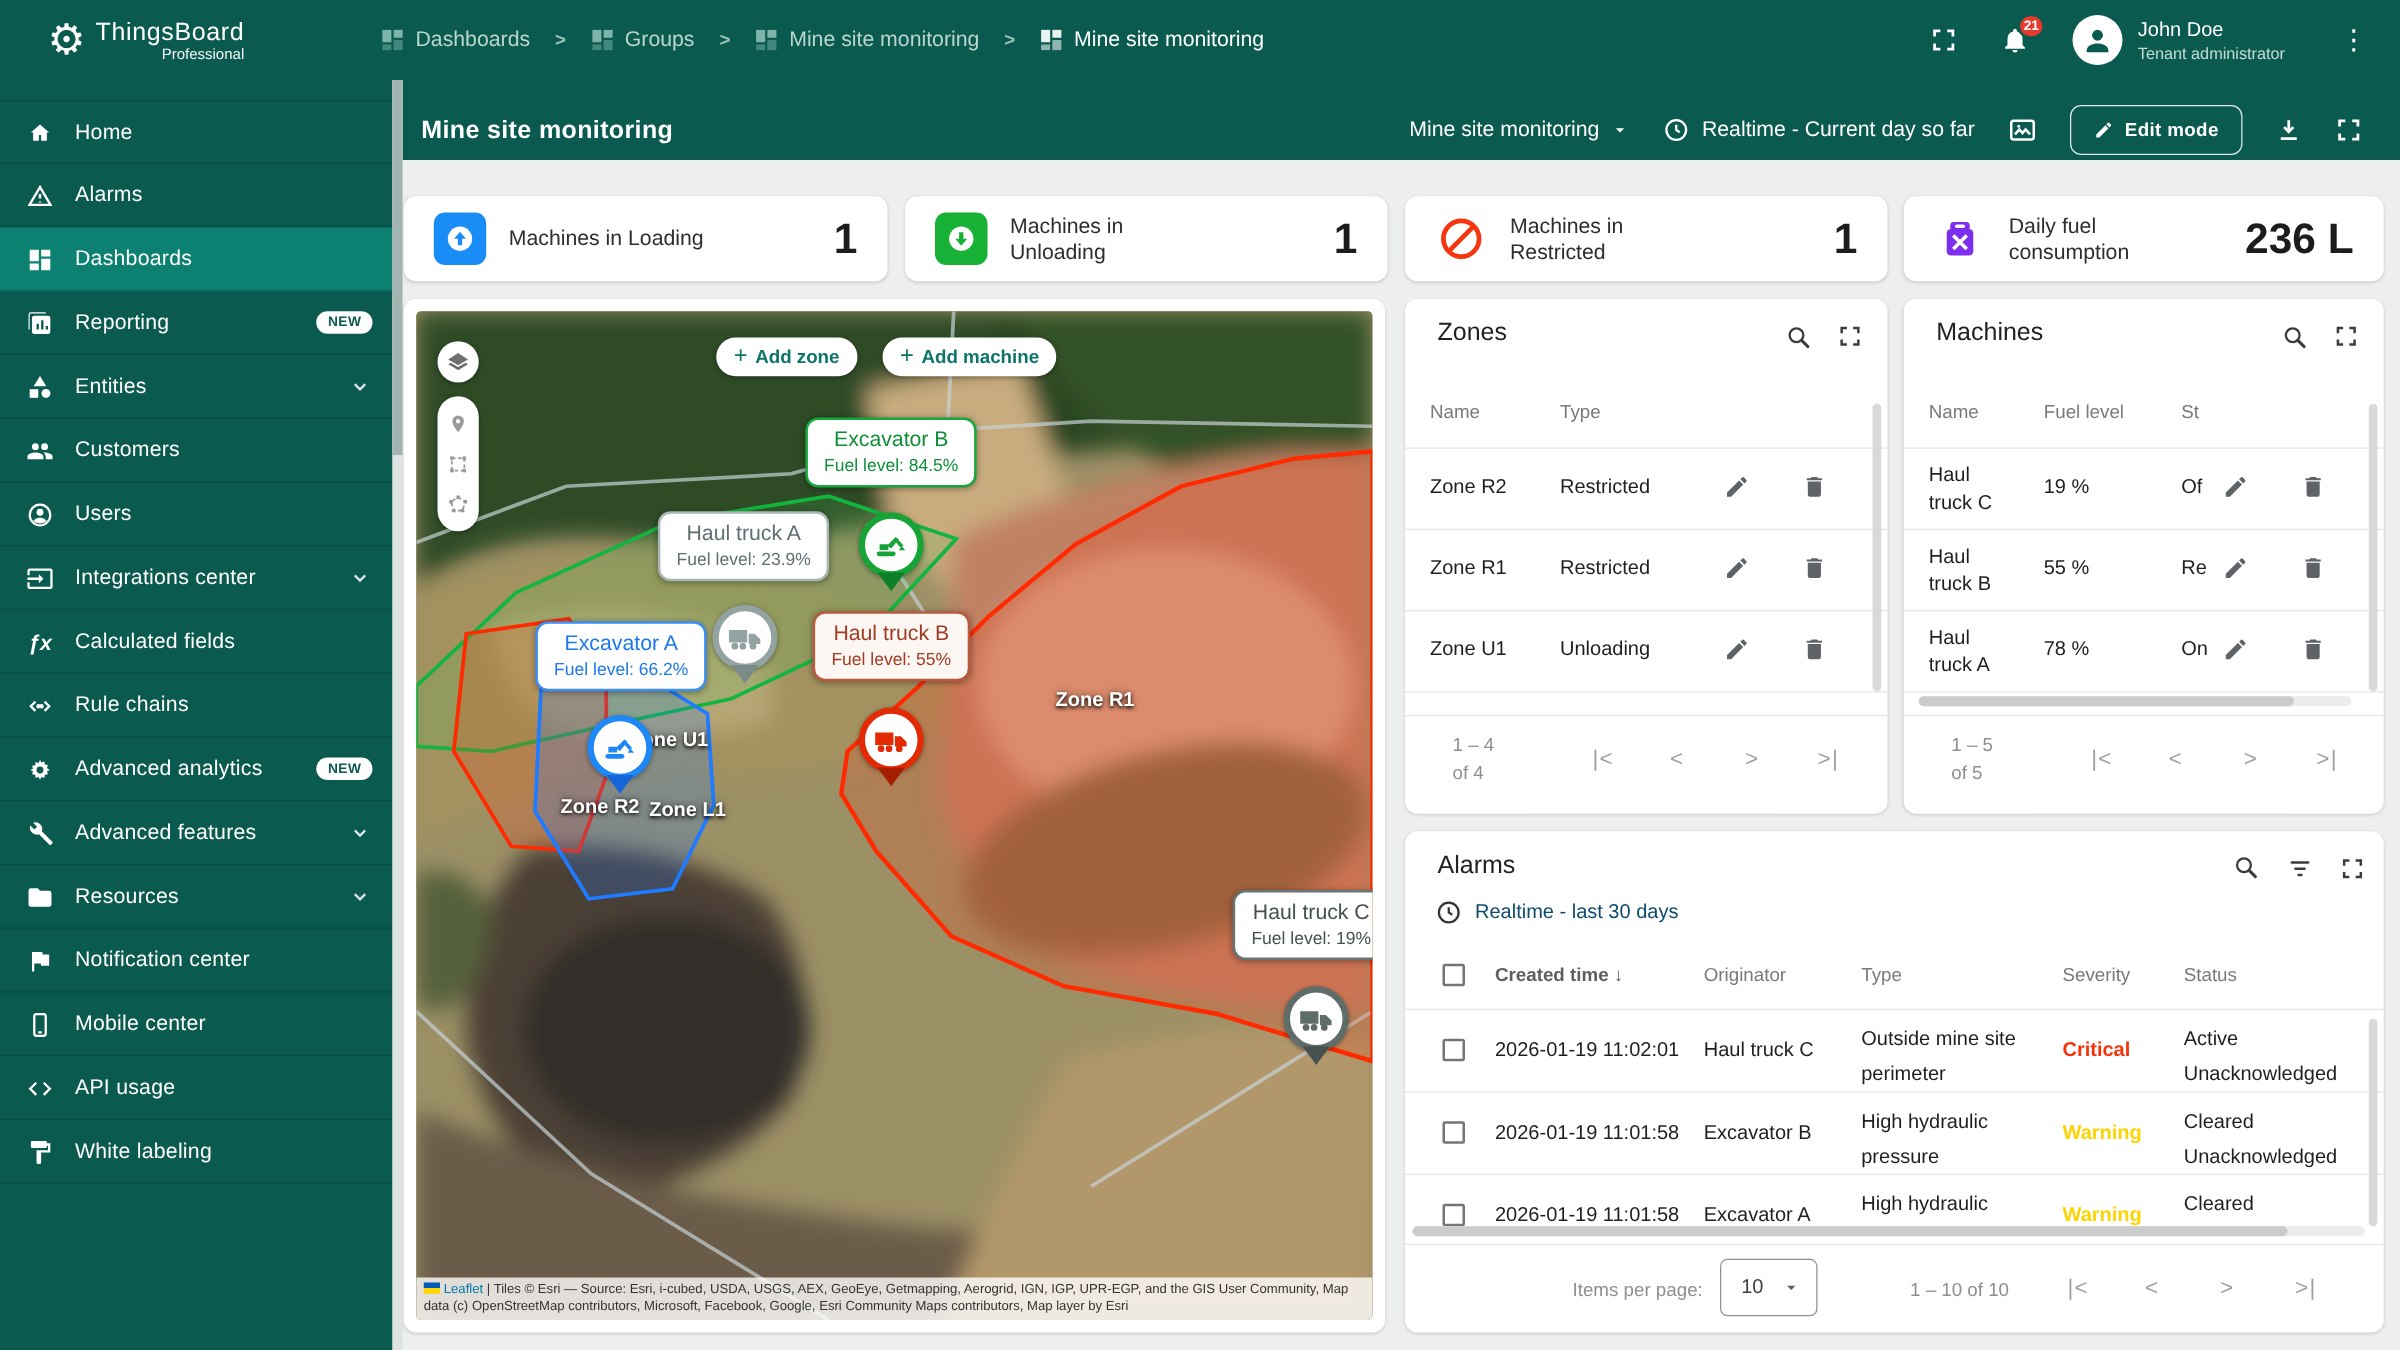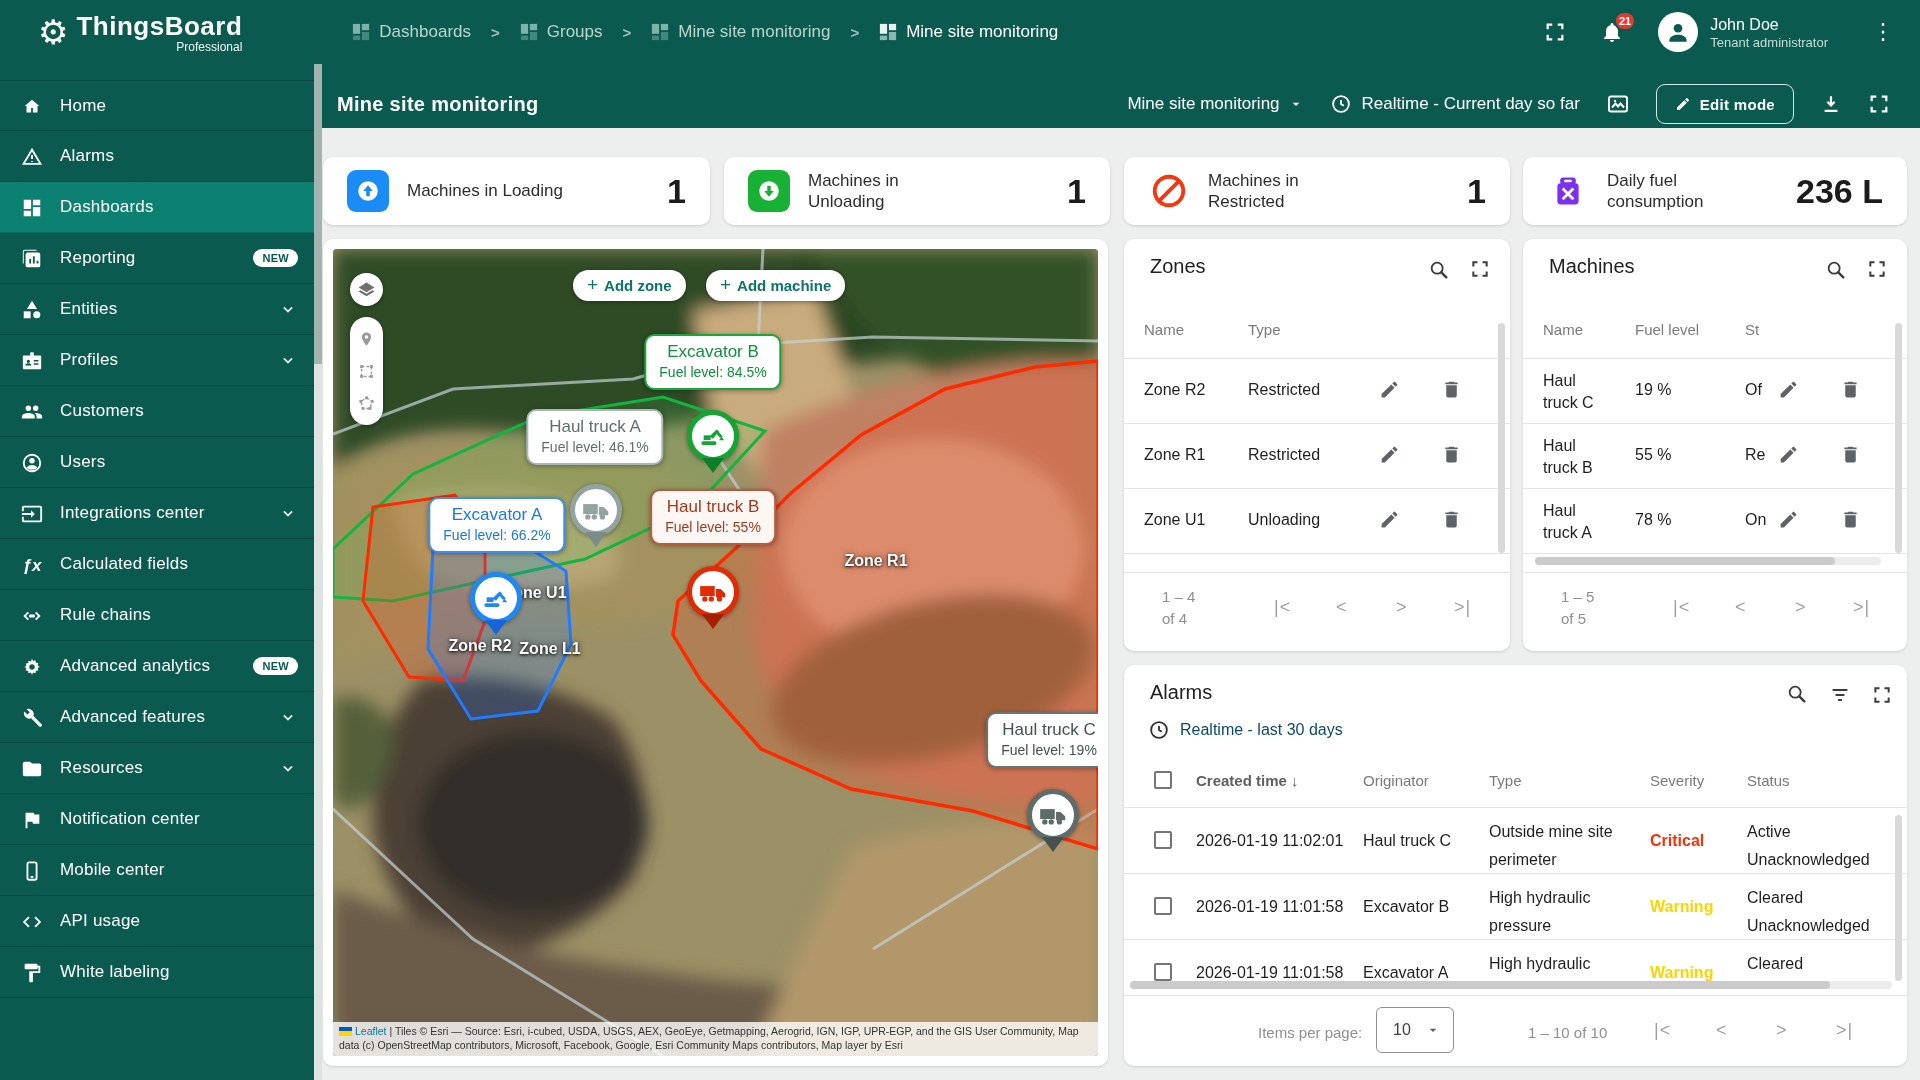--- a/index.html
+++ b/index.html
@@ -5,21 +5,21 @@
   * { margin:0; padding:0; box-sizing:border-box; }
   html,body { width:1920px; height:1080px; overflow:hidden; background:#edefee;
     font-family:"Liberation Sans", sans-serif; }
   svg { display:block; }
 
   
   .hdr { position:absolute; left:0; top:0; width:1920px; height:64px; background:#0b5a50;
     display:flex; align-items:center; z-index:30; }
   .logo { display:flex; align-items:center; margin-left:38px; color:#fff; }
   .logo .gear { font-size:34px; line-height:1; margin-right:8px; }
-  .brand { font-size:26px; font-weight:700; letter-spacing:.5px; }
+  .brand { font-size:20px; font-weight:400; letter-spacing:.5px; }
   .brand-sub { font-size:12px; text-align:right; margin-top:-2px; opacity:.95; }
   .crumbs { display:flex; align-items:center; margin-left:110px; }
   .crumb { display:flex; align-items:center; gap:9px; color:#b9d6cf; font-size:17px; }
   .crumb svg { color:#7db3a9; }
   .crumb.current { color:#fff; font-weight:500; }
   .crumb.current svg { color:#e8f2ef; }
   .csep { color:#9cc2ba; font-size:15px; margin:0 20px; font-weight:700; }
   .hdr-right { position:absolute; right:18px; top:0; height:64px; display:flex; align-items:center; }
   .hicon { color:#fff; margin-right:34px; position:relative; }
   .badge { position:absolute; top:-9px; right:-12px; background:#e5392e; color:#fff; font-size:11px;
@@ -235,34 +235,20 @@
   </div>
   <div class="nav">
     <span class="nico">
         <svg width="22" height="22" viewBox="0 0 24 24" fill="currentColor">
           <path d="M12 2l5.5 9h-11z"></path>
           <rect x="3" y="13.5" width="7.5" height="7.5"></rect>
           <circle cx="17.2" cy="17.2" r="3.9"></circle>
         </svg>
       </span>
     <span class="nlab">Entities</span>
-    <span class="nchev">
-        <svg width="20" height="20" viewBox="0 0 24 24" fill="none" stroke="currentColor" stroke-width="2.2">
-          <path d="M7 10l5 5 5-5"></path>
-        </svg>
-      </span>
-  </div>
-  <div class="nav">
-    <span class="nico">
-        <svg width="22" height="22" viewBox="0 0 24 24" fill="currentColor">
-          <rect x="10" y="2.5" width="4" height="4" rx="1"></rect>
-          <path d="M21 6H3a1 1 0 0 0-1 1v13a1 1 0 0 0 1 1h18a1 1 0 0 0 1-1V7a1 1 0 0 0-1-1zM8 10.5A1.8 1.8 0 1 1 6.2 12.3 1.8 1.8 0 0 1 8 10.5zM11.3 17H4.7v-.6c0-1.3 2.2-2 3.3-2s3.3.7 3.3 2zM19 16h-5v-1.6h5zm0-3.4h-5V11h5z"></path>
-        </svg>
-      </span>
-    <span class="nlab">Profiles</span>
     <span class="nchev">
         <svg width="20" height="20" viewBox="0 0 24 24" fill="none" stroke="currentColor" stroke-width="2.2">
           <path d="M7 10l5 5 5-5"></path>
         </svg>
       </span>
   </div>
   <div class="nav">
     <span class="nico">
         <svg width="22" height="22" viewBox="0 0 24 24" fill="currentColor">
           <path d="M16 11a3 3 0 1 0-3-3 3 3 0 0 0 3 3zm-8 0a3 3 0 1 0-3-3 3 3 0 0 0 3 3zm0 2c-2.3 0-7 1.2-7 3.5V19h14v-2.5C15 14.2 10.3 13 8 13zm8 0h-1a6 6 0 0 1 2 3.5V19h6v-2.5c0-2.3-4.7-3.5-7-3.5z"></path>
@@ -554,21 +540,21 @@
     <span class="zl" style="left:202px;top:344px;">Zone U1</span>
     <span class="zl" style="left:147px;top:397px;">Zone R2</span>
     <span class="zl" style="left:217px;top:400px;">Zone L1</span>
 
     <div class="mtt" style="left:380px;top:85px;border-color:#19a73c;color:#0f8f3a;">
       <div class="n">Excavator B</div>
         <div class="f">Fuel level: 84.5%</div>
     </div>
     <div class="mtt" style="left:262px;top:160px;border-color:#a9b6b4;color:#5f6f72;">
       <div class="n">Haul truck A</div>
-        <div class="f">Fuel level: 46.1%</div>
+        <div class="f">Fuel level: 23.9%</div>
     </div>
     <div class="mtt" style="left:164px;top:248px;border-color:#3b8ef2;color:#1c78e8;">
       <div class="n">Excavator A</div>
         <div class="f">Fuel level: 66.2%</div>
     </div>
     <div class="mtt" style="left:380px;top:240px;border-color:#bb5a3e;color:#a33a22;background:#fdf7f4;">
       <div class="n">Haul truck B</div>
         <div class="f">Fuel level: 55%</div>
     </div>
     <div class="mtt" style="left:716px;top:463px;border-color:#687574;color:#44514f;">

